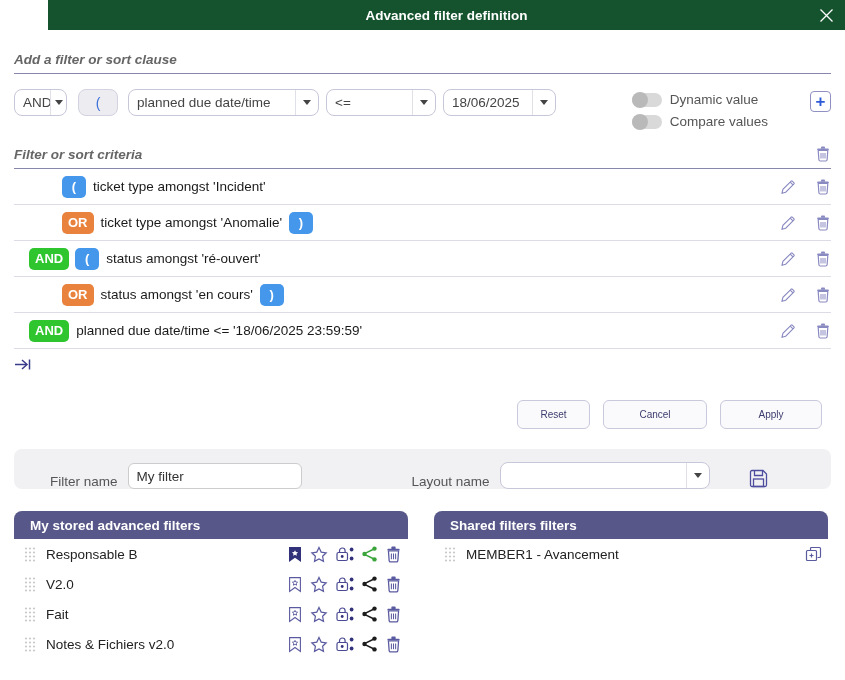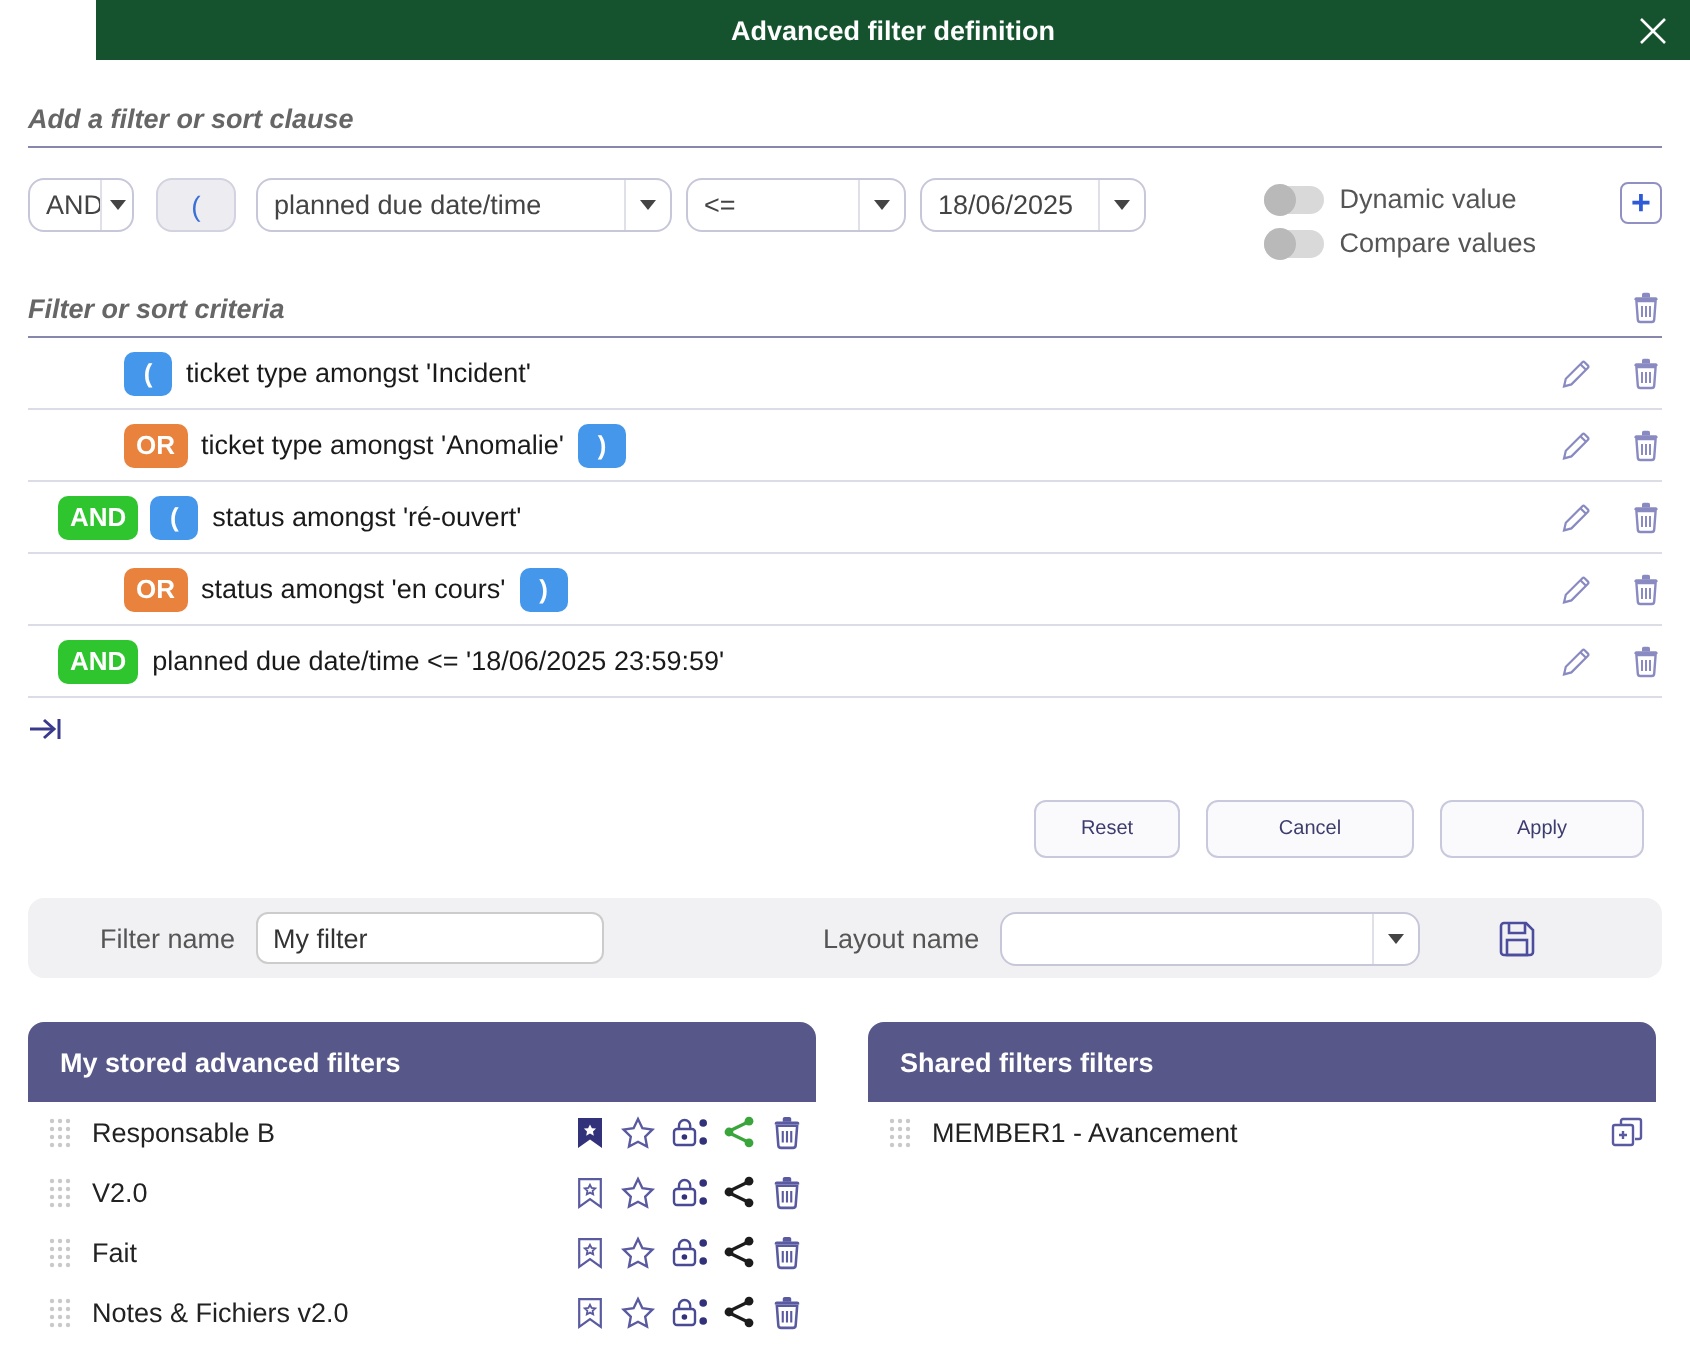--- a/index.html
+++ b/index.html
@@ -19,21 +19,21 @@
   .sh1{margin-top:22px;}
   .sh2{margin-top:16px;}
   .section-head .spacer{flex:1;}
   
   .clause-row{display:flex;align-items:flex-start;margin-top:15px;}
   .select-box{display:inline-flex;align-items:center;height:27px;border:1px solid #c7c7da;border-radius:8px;background:#fff;color:#444;box-sizing:border-box;cursor:pointer;}
   .select-box .val{padding:0 8px;white-space:nowrap;overflow:hidden;}
   .select-box .caret-zone{display:flex;align-items:center;justify-content:center;align-self:stretch;border-left:1px solid #e0e0e8;width:22px;margin-left:auto;}
   .paren-btn{display:inline-flex;align-items:center;justify-content:center;width:40px;height:27px;border:1px solid #d2d2e0;border-radius:8px;background:#ececf1;color:#3a6fd8;font-size:14px;cursor:pointer;box-sizing:border-box;margin-left:11px;}
   .w-op{width:53px;margin-left:0;}
-  .w-field{width:208px;margin-left:10px;}
+  .w-field{width:191px;margin-left:10px;}
   .w-cmp{width:110px;margin-left:7px;}
   .w-val{width:113px;margin-left:7px;}
   .toggles{margin-left:auto;display:flex;flex-direction:column;gap:7px;margin-top:3px;}
   .toggle-line{display:flex;align-items:center;gap:8px;}
   .toggle{width:30px;height:14px;border-radius:8px;background:#d9d9d9;position:relative;cursor:pointer;flex:0 0 auto;}
   .toggle .knob{position:absolute;left:0;top:-1px;width:16px;height:16px;border-radius:50%;background:#b9b9b9;}
   .toggle-label{color:#555;}
   .plus-btn{margin-left:42px;margin-top:2px;width:21px;height:21px;border:1px solid #9090c2;border-radius:4px;background:#fff;color:#2d5bd8;font-size:17px;font-weight:bold;line-height:19px;text-align:center;cursor:pointer;box-sizing:border-box;}
   
   .crit-row{display:flex;align-items:center;height:35px;border-bottom:1px solid #dcdce6;}
@@ -49,30 +49,30 @@
   .row-actions{margin-left:auto;display:flex;align-items:center;gap:19px;color:#8a8ac2;}
   .icon-btn{cursor:pointer;display:inline-flex;align-items:center;color:#8a8ac2;}
   .indent-ic{margin-top:9px;cursor:pointer;display:inline-block;}
   
   .actions{display:flex;justify-content:flex-end;gap:13px;margin-top:26px;padding-right:9px;}
   .btn{height:29px;border:1px solid #c9c9de;border-radius:6px;background:#fafafc;color:#3c3c6e;font-size:10px;font-family:inherit;cursor:pointer;}
   .btn-reset{width:73px;}
   .btn-cancel{width:104px;}
   .btn-apply{width:102px;}
   
-  .save-bar{margin-top:20px;height:40px;background:#f1f1f4;border-radius:8px;display:flex;align-items:center;padding:0 16px 0 36px;box-sizing:border-box;}
+  .save-bar{margin-top:20px;height:40px;background:#f1f1f4;border-radius:8px;display:flex;align-items:flex-end;padding:0 16px 0 36px;box-sizing:border-box;}
   .save-bar label{color:#555;}
   .text-input{width:174px;height:26px;border:1px solid #ccc;border-radius:6px;padding:0 8px;margin-left:10px;font-family:inherit;font-size:13.5px;color:#333;box-sizing:border-box;}
   .lay-label{margin-left:110px;}
   .lay-select{width:210px;margin-left:10px;background:#fff;}
   .save-ic{margin-left:38px;cursor:pointer;display:inline-flex;}
   
   .panels{display:flex;gap:26px;margin-top:22px;}
   .panel{width:394px;}
-  .panel-header{height:40px;background:#575789;border-radius:8px 8px 0 0;color:#fff;font-weight:bold;font-size:13.5px;display:flex;align-items:center;padding-left:16px;}
+  .panel-header{height:28px;background:#575789;border-radius:8px 8px 0 0;color:#fff;font-weight:bold;font-size:13.5px;display:flex;align-items:center;padding-left:16px;}
   .p-row{display:flex;align-items:center;height:30px;padding:0 6px 0 10px;}
   .p-name{margin-left:10px;color:#222;}
   .p-icons{margin-left:auto;display:flex;align-items:center;gap:8px;}
   .p-icons .icon-btn{color:#5a5aa0;}
   .share-green{color:#3aa53a !important;}
   .share-dark{color:#1c1c1c !important;}
   .drag{cursor:grab;display:inline-flex;}
 </style>
 </head>
 <body>

